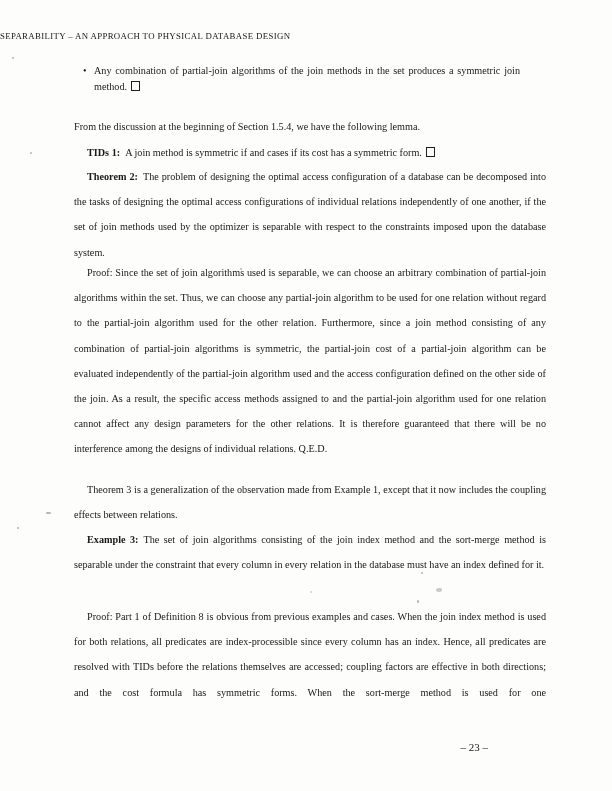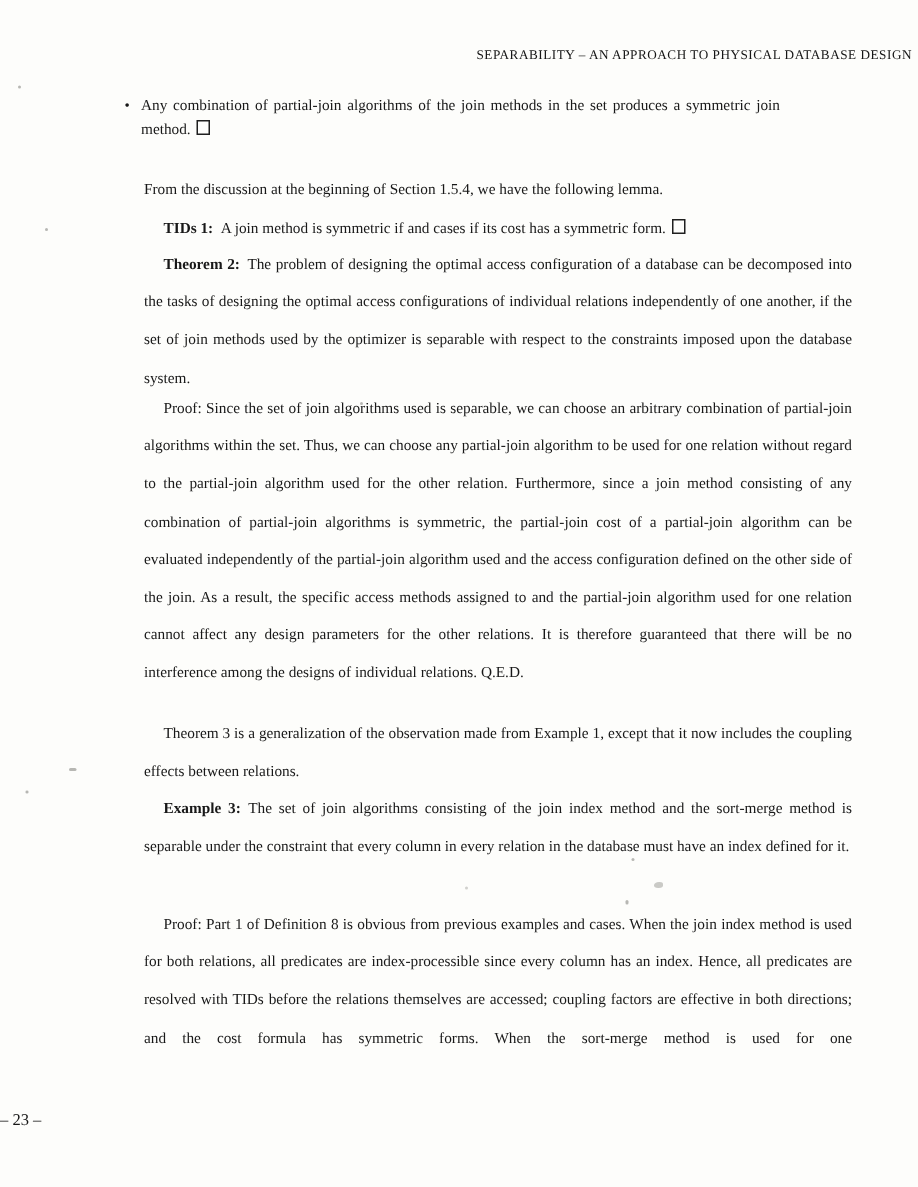--- a/index.html
+++ b/index.html
@@ -7,32 +7,31 @@
     width:612px; height:791px;
     background:#fdfdfb;
     position:relative;
     overflow:hidden;
     font-family:"Liberation Serif", serif;
     color:#1a1a1a;
   }
   .page { position:absolute; inset:0; }
   .running-head {
     position:absolute; top:30px; left:0; width:608px;
-    text-align:right;
+    text-align:left;
     font-size:8.8px; line-height:12px;
     letter-spacing:0.35px;
     color:#161616;
   }
   .content { position:absolute; left:74px; top:0; width:472px; height:791px; }
   .para {
     position:absolute; left:0; width:472px;
     font-size:10.2px; line-height:25.2px;
     text-align:justify;
     color:#181818;
-    margin-left:22px;
   }
   .indent { text-indent:13px; }
   .italic { }
   .label { font-weight:bold; margin-right:5px; }
   .force-justify { text-align-last:justify; }
   .bullet-block {
     position:absolute; left:20px; top:63px; width:426px;
     font-size:10.2px; line-height:16px;
     text-align:justify;
     color:#181818;
@@ -50,21 +49,21 @@
   }
   .p-intro    { top:114px; }
   .p-lemma    { top:140px; }
   .p-theorem2 { top:164px; }
   .p-proof1   { top:260px; }
   .p-note     { top:477px; }
   .p-theorem3 { top:527px; }
   .p-proof2   { top:604px; }
   .page-number {
     position:absolute; top:740px; left:0; width:488px;
-    text-align:left;
+    text-align:right;
     font-size:11px; line-height:14px;
     color:#151515;
   }
   .speck { position:absolute; background:#7d7d78; opacity:0.55; border-radius:50%; }
   .speck.s1 { left:12px;  top:57px;  width:2px; height:2px; }
   .speck.s2 { left:30px;  top:152px; width:2px; height:2px; }
   .speck.s3 { left:46px;  top:512px; width:5px; height:1.6px; border-radius:1px; }
   .speck.s4 { left:17px;  top:527px; width:2px; height:1.5px; }
   .speck.s5 { left:421px; top:572px; width:2px; height:2px; }
   .speck.s6 { left:436px; top:588px; width:6px; height:4px; opacity:0.4; border-radius:60% 40% 50% 50%; }

